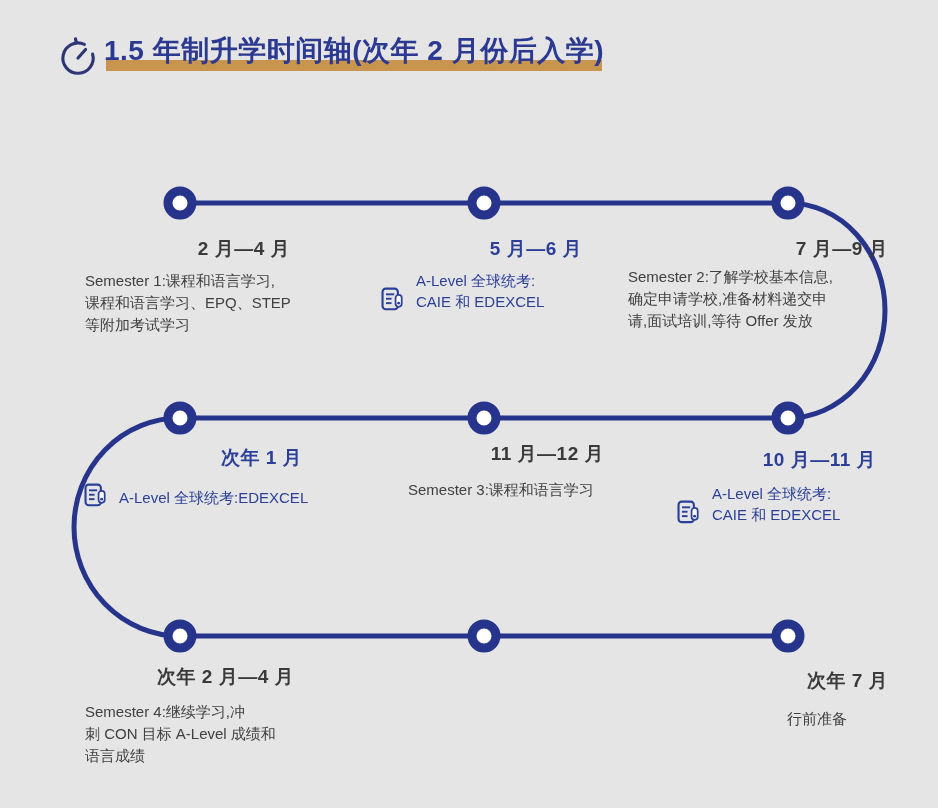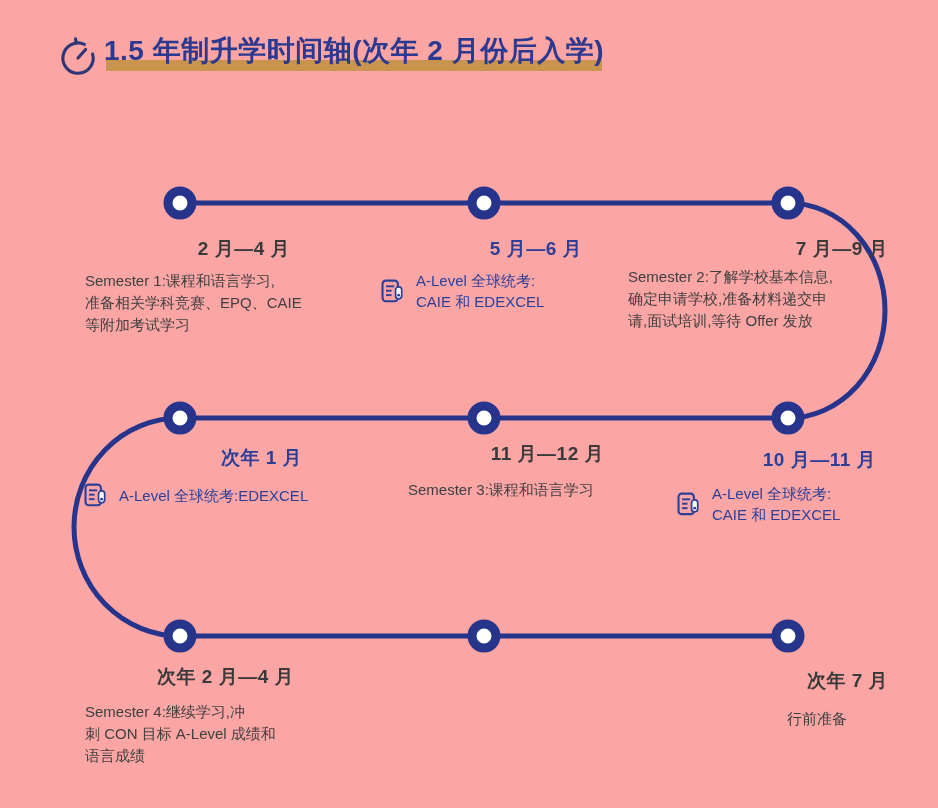--- a/index.html
+++ b/index.html
@@ -1,39 +1,39 @@
 <!DOCTYPE html>
 <html><head>
 <meta charset="utf-8">
 <style>
   html,body{margin:0;padding:0;background:#ffffff;}
   body{width:938px;height:808px;overflow:hidden;
        font-family:"Liberation Sans","DejaVu Sans",sans-serif;}
-  .stage{position:relative;width:938px;height:808px;background:#fca5a5;}
+  .stage{position:relative;width:938px;height:808px;background:#e5e5e5;}
 
   
   .title-row{position:absolute;left:56px;top:30px;display:flex;align-items:flex-start;}
   .clock{width:44px;height:48px;margin-top:2px;}
   .title-box{position:relative;margin-left:4px;}
   .gold-bar{position:absolute;left:2px;right:2px;bottom:1px;height:11px;
             background:#C9954E;z-index:0;}
   h1.page-title{position:relative;z-index:1;margin:0;font-size:28px;line-height:42px;
             font-weight:bold;color:#2B3990;letter-spacing:0.5px;white-space:nowrap;}
 
   
   .tl-svg{position:absolute;left:0;top:0;}
 
   
   .period{position:absolute;width:220px;text-align:right;font-size:19px;
           font-weight:bold;color:#3A3A3A;white-space:nowrap;letter-spacing:0.5px;}
   .period.blue{color:#2B3F98;}
   .desc{position:absolute;font-size:15px;line-height:22px;color:#404040;}
   .desc div{white-space:nowrap;}
   .desc.center{text-align:right;width:150px;}
-  .desc-row{position:absolute;display:flex;align-items:center;}
+  .desc-row{position:absolute;display:flex;align-items:flex-end;}
   .exam-ic{width:23px;height:25px;flex:0 0 auto;margin-top:0px;color:#2B3F98;}
   .desc-row .desc-text{margin-left:12px;font-size:15px;line-height:21px;color:#2B3F98;}
   .desc-row .desc-text div{white-space:nowrap;}
 </style>
 </head>
 <body>
 
 <div class="stage">
 
   <svg width="0" height="0" style="position:absolute" aria-hidden="true">
@@ -78,21 +78,21 @@
       <circle cx="788" cy="418" r="12"></circle>
       <circle cx="180" cy="636" r="12"></circle>
       <circle cx="484" cy="636" r="12"></circle>
       <circle cx="788" cy="636" r="12"></circle>
     </g>
   </svg>
 
   <div class="period" style="left:70px;top:236px">2 月—4 月</div>
   <div class="desc" style="left:85px;top:270px">
     <div>Semester 1:课程和语言学习,</div>
-    <div>准备相关学科竞赛、EPQ、CAIE</div>
+    <div>课程和语言学习、EPQ、STEP</div>
     <div>等附加考试学习</div>
   </div>
 
   <div class="period blue" style="left:362px;top:236px">5 月—6 月</div>
   <div class="desc-row" style="left:381px;top:270px">
     <svg class="exam-ic">
         <use href="#exam-icon"></use>
       </svg>
     <div class="desc-text">
       <div>A-Level 全球统考:</div>

